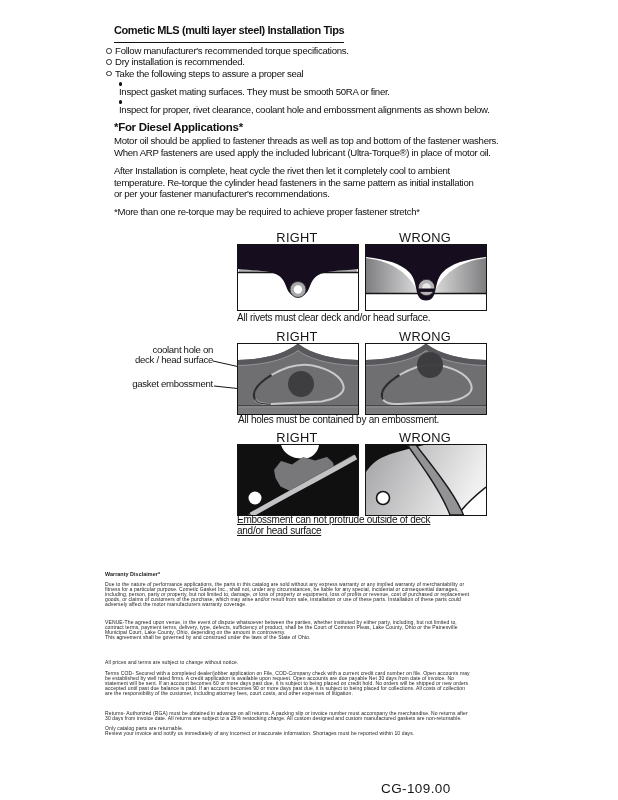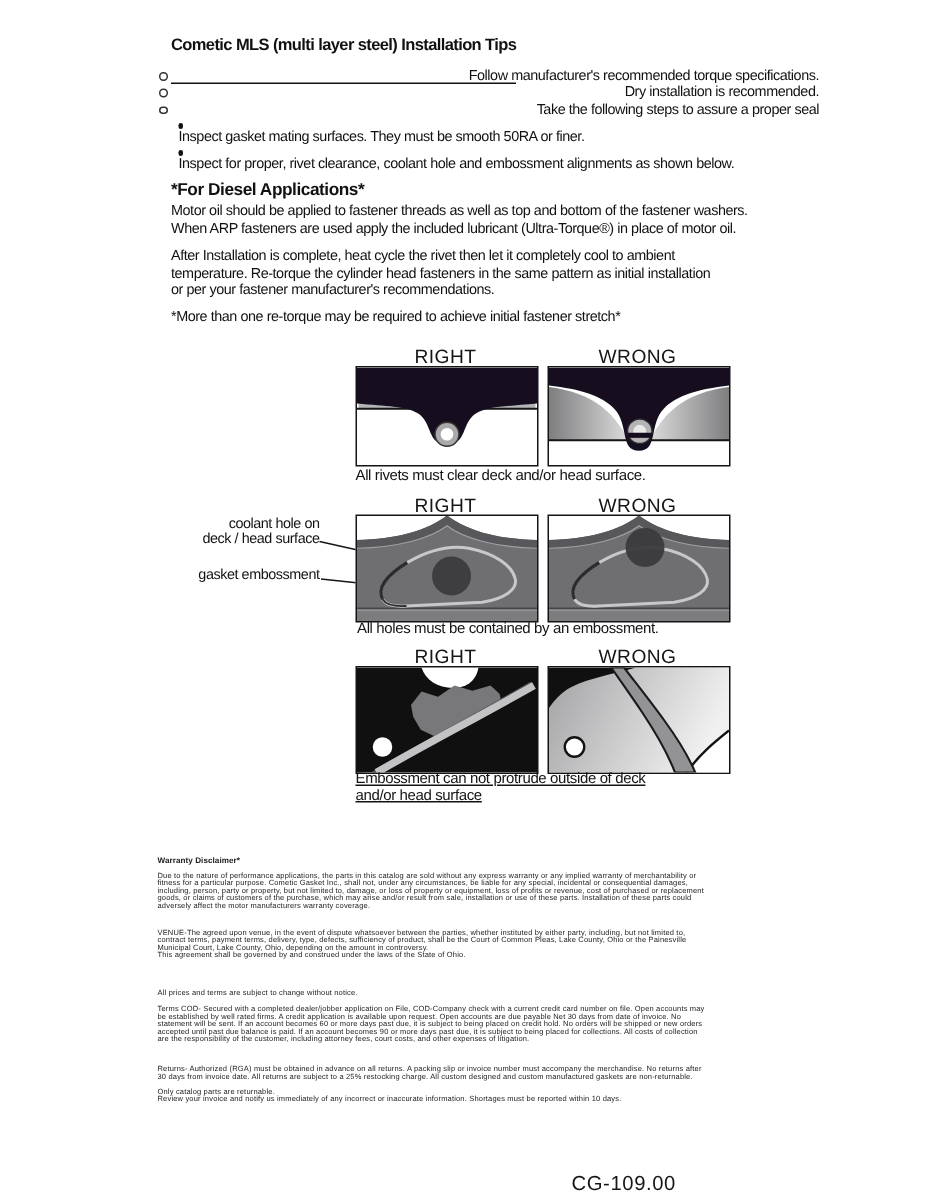--- a/index.html
+++ b/index.html
@@ -4,24 +4,24 @@
 <style>
   html,body{margin:0;padding:0;background:#ffffff;}
   .page{
     position:relative;width:618px;height:800px;background:#ffffff;overflow:hidden;
     font-family:"Liberation Sans","DejaVu Sans",sans-serif;color:#111;
   }
   .abs{position:absolute;}
   
   .doc-title{
     left:114px;top:24px;font-size:11px;font-weight:bold;letter-spacing:-0.4px;
-    border-bottom:1.6px solid #111;padding-bottom:19px;white-space:nowrap;
+    border-bottom:1.6px solid #111;padding-bottom:6px;white-space:nowrap;
   }
   .bullets{left:106px;top:45px;width:440px;font-size:9.6px;letter-spacing:-0.3px;}
-  .b-row{display:flex;align-items:flex-start;line-height:11.3px;justify-content:space-between;}
+  .b-row{display:flex;align-items:flex-start;line-height:11.3px;}
   .b-row.sub{padding-left:13px;flex-direction:column;}
   .marker-o{flex:0 0 auto;width:3.6px;height:3.6px;border:1px solid #333;border-radius:50%;margin:3.2px 3.5px 0 0;}
   .marker-f{flex:0 0 auto;width:3.4px;height:3.4px;background:#111;border-radius:50%;margin:3.4px 3px 0 0;}
   .sec-heading{left:114px;top:121px;font-size:11.5px;font-weight:bold;letter-spacing:-0.3px;white-space:nowrap;text-align:right;}
   .body-para{left:114px;width:450px;font-size:9.6px;letter-spacing:-0.3px;line-height:11.6px;white-space:pre-line;}
   .p1{top:135px;} .p2{top:165px;} .p3{top:206px;}
   
   .dlabel{width:120px;text-align:center;font-size:12.8px;letter-spacing:0.3px;color:#161616;}
   .dl-left{left:237px;} .dl-right{left:365px;}
   .r1{top:230px;} .r2{top:329px;} .r3{top:430px;}
@@ -71,21 +71,21 @@
       <span>Inspect for proper, rivet clearance, coolant hole and embossment alignments as shown below.</span>
     </div>
   </div>
 
   <div class="abs sec-heading">*For Diesel Applications*</div>
   <div class="abs body-para p1">Motor oil should be applied to fastener threads as well as top and bottom of the fastener washers.
 When ARP fasteners are used apply the included lubricant (Ultra-Torque®) in place of motor oil.</div>
   <div class="abs body-para p2">After Installation is complete, heat cycle the rivet then let it completely cool to ambient
 temperature. Re-torque the cylinder head fasteners in the same pattern as initial installation
 or per your fastener manufacturer's recommendations.</div>
-  <div class="abs body-para p3">*More than one re-torque may be required to achieve initial fastener stretch*</div>
+  <div class="abs body-para p3">*More than one re-torque may be required to achieve proper fastener stretch*</div>
 
   <div class="abs dlabel dl-left r1">RIGHT</div>
   <div class="abs dlabel dl-right r1">WRONG</div>
 
   <div class="abs dbox h65 bx-l by1">
     <svg viewBox="0 0 120 65" preserveAspectRatio="none">
       <rect width="120" height="65" fill="#ffffff"></rect>
       <path d="M1,18.5 C13,19.5 26,21.5 35,25 L40,27.5 L1,27.5 Z" fill="#b5b5b5"></path>
       <path d="M119,18.5 C107,19.5 94,21.5 85,25 L80,27.5 L119,27.5 Z" fill="#b5b5b5"></path>
       <line x1="0" y1="27.5" x2="120" y2="27.5" stroke="#161616" stroke-width="1.4"></line>

